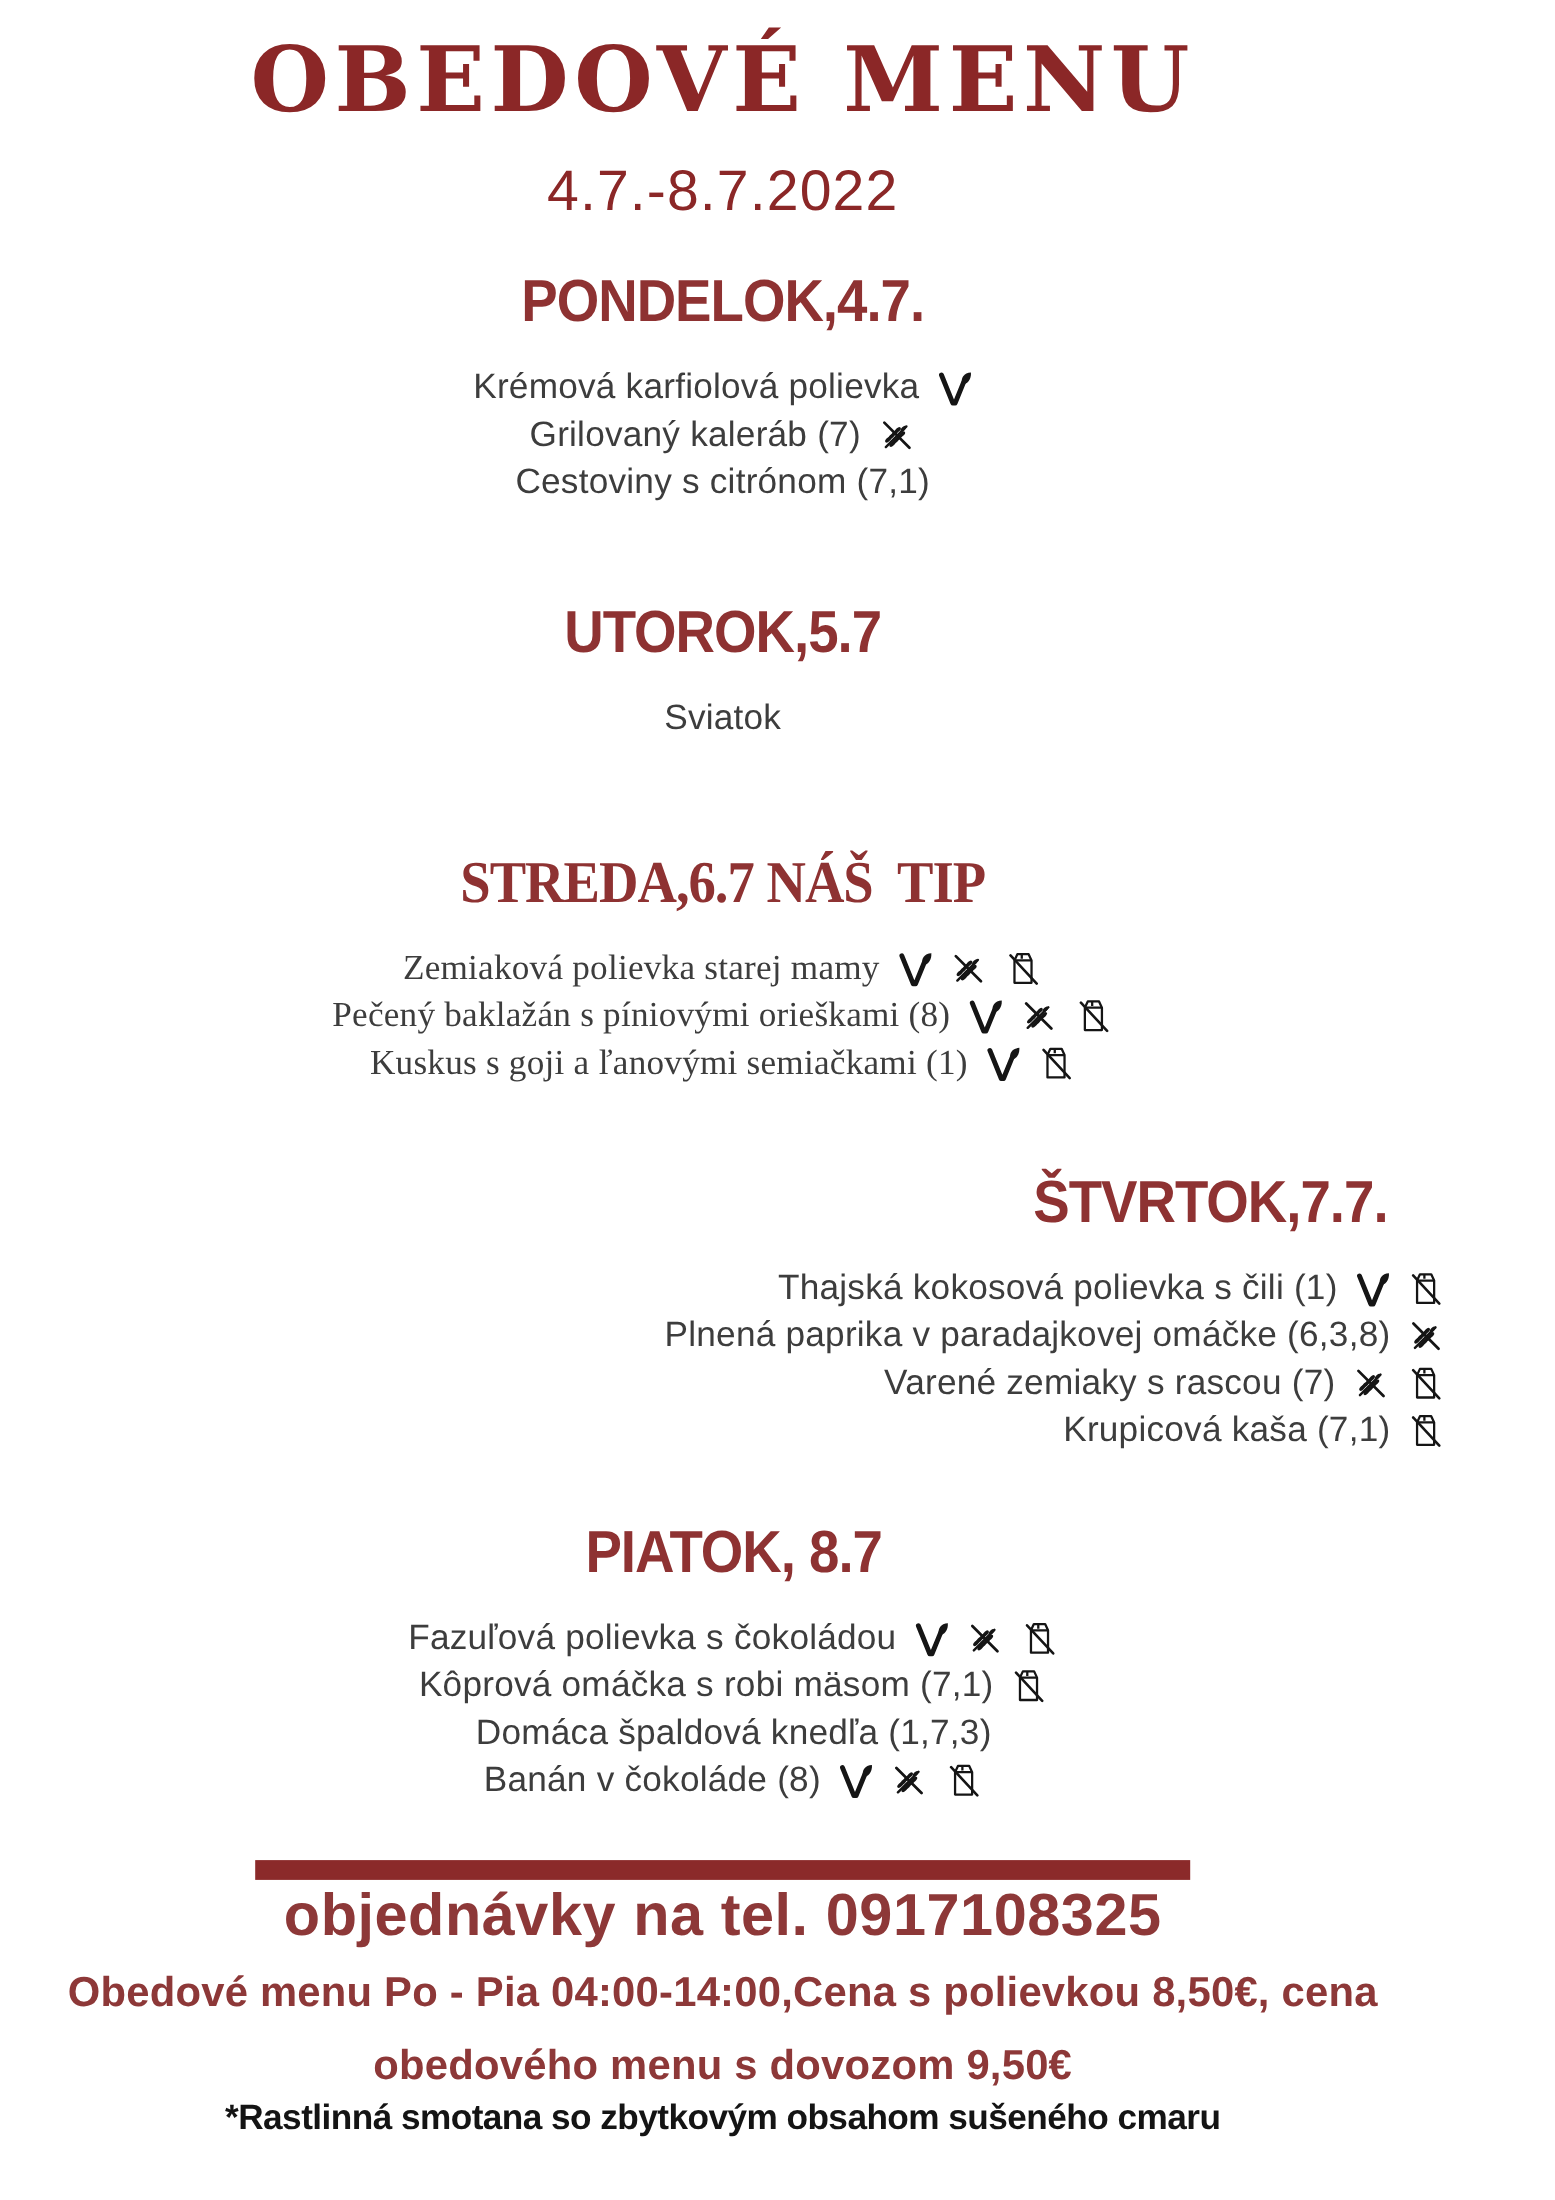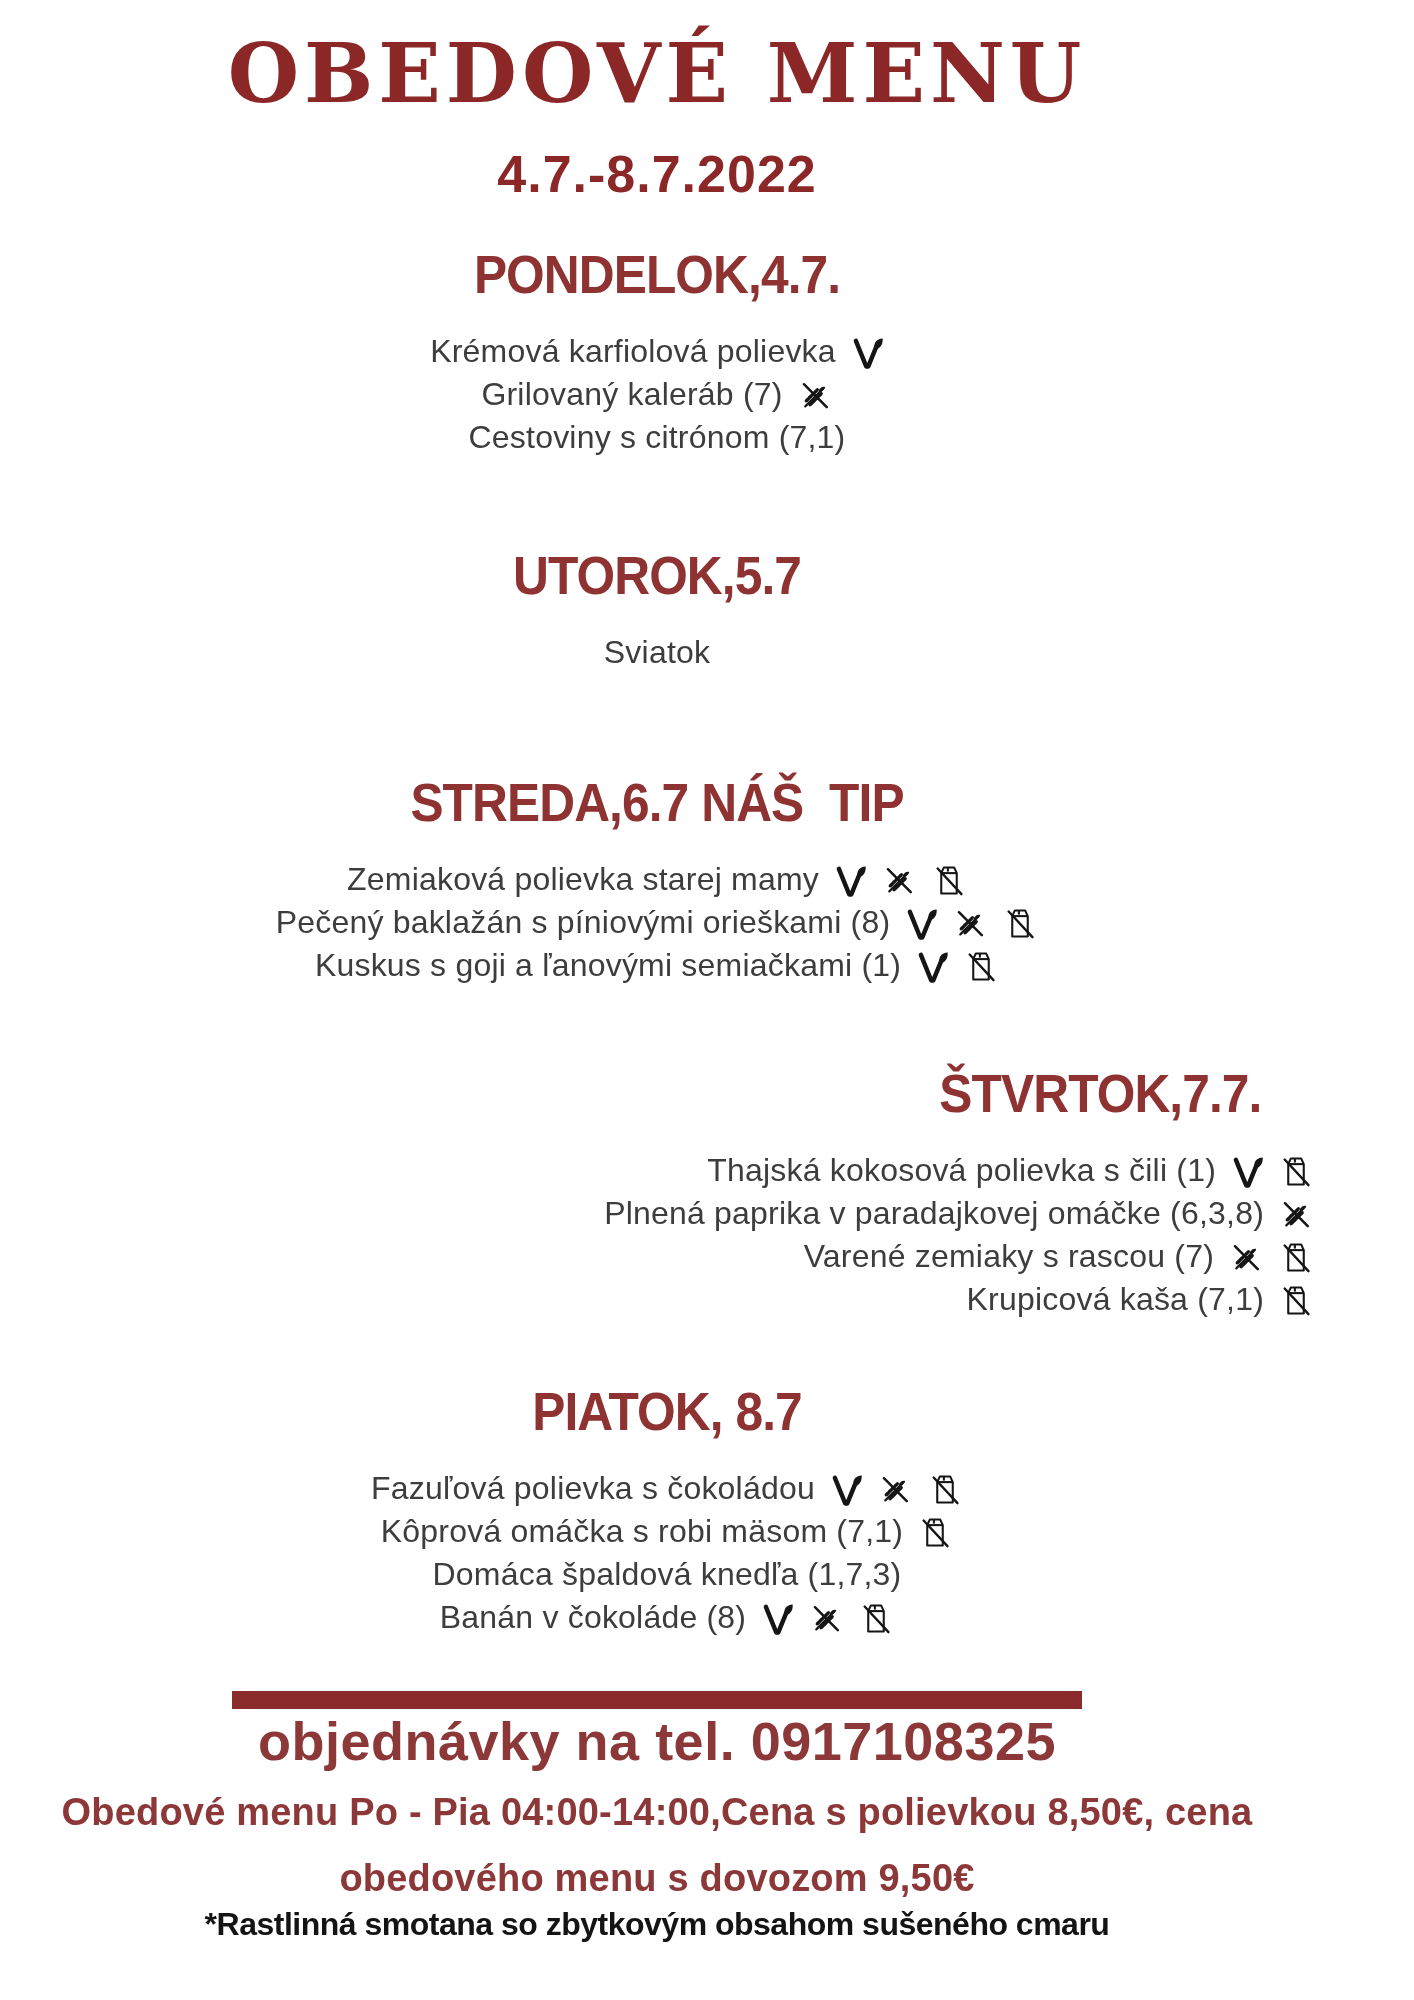--- a/index.html
+++ b/index.html
@@ -17,28 +17,28 @@
     font-family:"Liberation Sans",sans-serif;
   }
   .menu-page{width:1314px;height:2000px;text-align:center;padding-top:30px;}
 
   h1.menu-title{
     font-family:"DejaVu Serif","Liberation Serif",serif;
     font-weight:800;font-size:82px;line-height:1.05;
     letter-spacing:5px;color:var(--title-maroon,#8b2727);
   }
   .date-range{
-    margin-top:32px;font-size:52px;line-height:52px;font-weight:700;
+    margin-top:32px;font-size:52px;line-height:52px;font-weight:400;
     letter-spacing:1px;color:var(--title-maroon,#8b2727);
   }
 
   .day{margin-top:95px;}
   .day-0{margin-top:46px;}
   .day-1{margin-top:88px;}
-  .day-2{margin-top:100px;}
+  .day-2{margin-top:100px;font-family:Liberation Serif, serif;}
   .day-3{margin-top:78px;text-align:right;}
   .day-4{margin-top:62px;padding-left:20px;}
 
   h2.day-heading{
     font-size:54px;line-height:56px;font-weight:700;
     letter-spacing:-1px;color:var(--heading-maroon,#8e3232);
     transform:scaleX(0.92);white-space:pre-wrap;
   }
   .dishes{margin-top:28px;}
   .dish{

